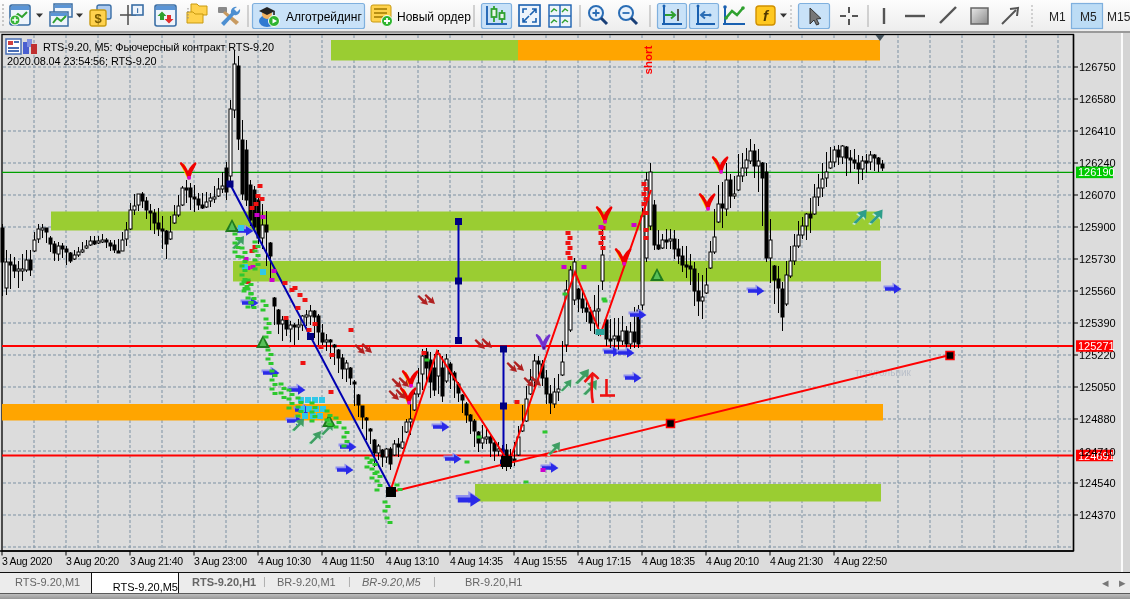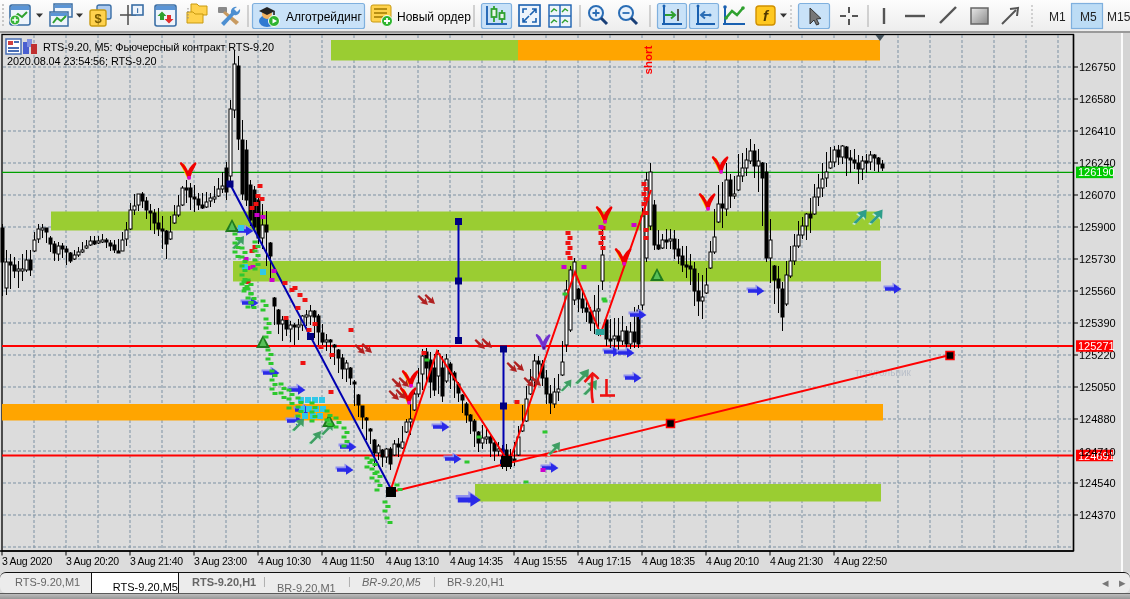--- a/index.html
+++ b/index.html
@@ -1199,29 +1199,29 @@
         <text x="642" y="532">4 Aug 18:35</text>
         <line x1="706" y1="518" x2="706" y2="522.5" stroke="#000"></line>
         <text x="706" y="532">4 Aug 20:10</text>
         <line x1="770" y1="518" x2="770" y2="522.5" stroke="#000"></line>
         <text x="770" y="532">4 Aug 21:30</text>
         <line x1="834" y1="518" x2="834" y2="522.5" stroke="#000"></line>
         <text x="834" y="532">4 Aug 22:50</text>
       </g>
     </svg>
 
-<div style="position:absolute;left:0;top:572px;width:1130px;height:20px;background:#ececec;border-top:1.4px solid #111;border-radius:6px;">
+<div style="position:absolute;left:0;top:572px;width:1130px;height:20px;background:#ececec;border-top:1.4px solid #111;">
   <div style="position:absolute;left:15px;top:3px;font-size:11px;color:#666;">RTS-9.20,M1</div>
   <div style="position:absolute;left:91px;top:-1.4px;width:86px;height:19px;background:#fff;border:1.6px solid #111;border-bottom:none;text-align:right;font-size:11px;color:#000;padding-top:8px;">RTS-9.20,M5</div>
   <div style="position:absolute;left:192px;top:3px;font-size:11px;color:#666;font-weight:bold;">RTS-9.20,H1</div>
   <div style="position:absolute;left:263px;top:2px;font-size:11px;color:#aaa;">|</div>
-  <div style="position:absolute;left:277px;top:3px;font-size:11px;color:#666;margin-top:6px;">BR-9.20,M1</div>
+  <div style="position:absolute;left:277px;top:3px;font-size:11px;color:#666;">BR-9.20,M1</div>
   <div style="position:absolute;left:348px;top:2px;font-size:11px;color:#aaa;">|</div>
   <div style="position:absolute;left:362px;top:3px;font-size:11px;color:#666;font-style:italic;">BR-9.20,M5</div>
   <div style="position:absolute;left:433px;top:2px;font-size:11px;color:#aaa;">|</div>
-  <div style="position:absolute;left:447px;top:3px;font-size:11px;color:#666;">BR-9.20,H1</div>
+  <div style="position:absolute;left:465px;top:3px;font-size:11px;color:#666;">BR-9.20,H1</div>
   <div style="position:absolute;left:1102px;top:5px;font-size:8.5px;color:#777;">◀</div>
   <div style="position:absolute;left:1119px;top:5px;font-size:8.5px;color:#777;">▶</div>
 </div>
 <div style="position:absolute;left:0;top:592.5px;width:1130px;height:6.5px;background:linear-gradient(#bdbdbd,#8f8f8f);border-top:1px solid #5a5a5a;"></div>
 
 <div style="position:absolute;left:1121px;top:33px;width:2px;height:539px;background:#fafafa;"></div>
 <div style="position:absolute;left:1123px;top:33px;width:7px;height:539px;background:#d4d4d4;"></div>
 </div>
 </body></html>

